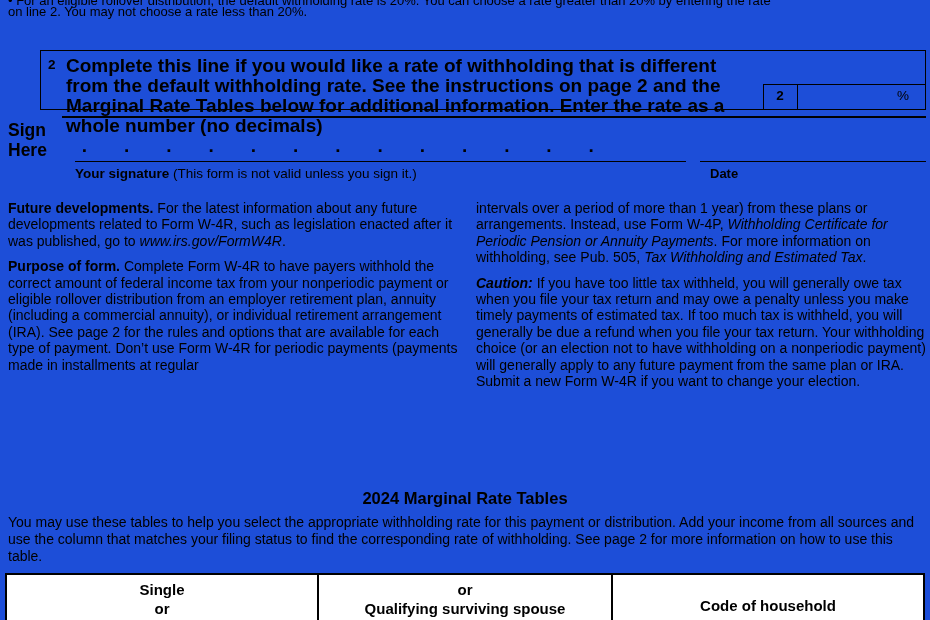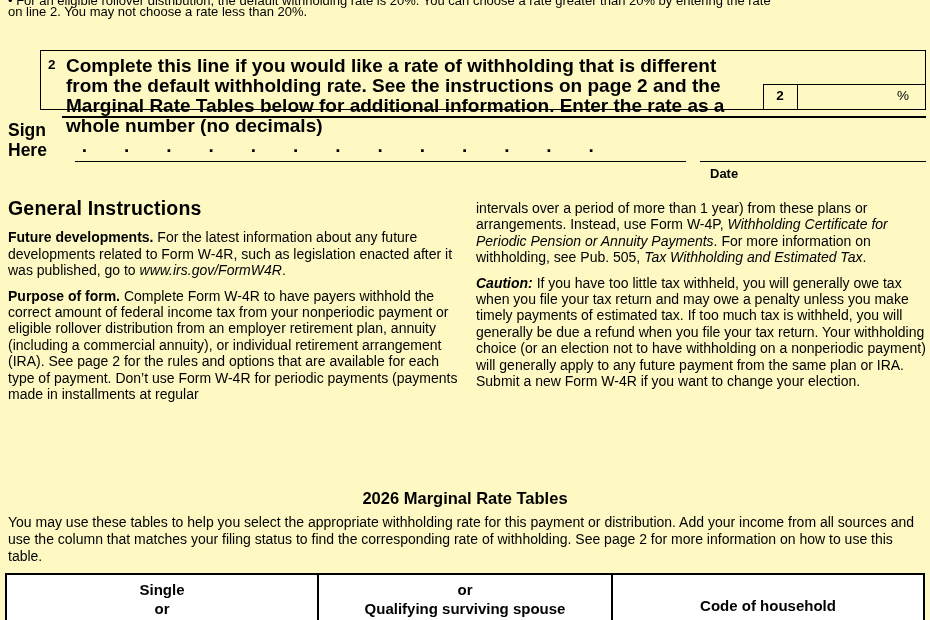--- a/index.html
+++ b/index.html
@@ -1,18 +1,18 @@
 <!DOCTYPE html>
 <html><head>
 <meta charset="utf-8">
 <style>
   * { margin:0; padding:0; box-sizing:border-box; }
   html,body { width:930px; height:620px; }
   body { background:#fff; color:#000; font-family:"Liberation Sans", sans-serif; }
-  .page { position:relative; width:930px; height:620px; overflow:hidden; background:#fef9c3; }
+  .page { position:relative; width:930px; height:620px; overflow:hidden; background:#1d4ed8; }
 
   
   .intro-l1 { position:absolute; left:8px; top:-7px; font-size:13px; white-space:nowrap; }
   .intro-l2 { position:absolute; left:8px; top:4px; font-size:13px; }
   .intro-see { position:absolute; left:8px; top:26px; font-size:13px; }
 
   
   .line2-box { position:absolute; left:40px; top:50px; width:886px; height:60px; border:1.8px solid #000; }
   .line2-num { position:absolute; left:7px; top:6px; font-weight:700; font-size:13.5px; }
   .line2-desc { position:absolute; left:25px; top:5px; width:692px; font-size:19px; line-height:20px;font-weight:bold; }
@@ -66,37 +66,37 @@
     <div class="entry-num">2</div>
     <div class="entry-pct"><span>%</span></div>
   </div>
 
   <div class="sign-topline"></div>
   <div class="sign-here">
     <div>Sign</div>
     <div>Here</div>
   </div>
   <div class="sig-line"></div>
+  <div class="sig-label"><b>Your signature</b><span> (This form is not valid unless you sign it.)</span></div>
   <div class="date-line"></div>
   <div class="date-label">Date</div>
 
   <div class="instructions">
     <div class="col">
-      <div class="gi-title">General Instructions</div>
       <p><b>Future developments.</b><span> For the latest information about any future developments related to Form W-4R, such as legislation enacted after it was published, go to </span><i>www.irs.gov/FormW4R</i><span>.</span></p>
       <p><b>Purpose of form.</b><span> Complete Form W-4R to have payers withhold the correct amount of federal income tax from your nonperiodic payment or eligible rollover distribution from an employer retirement plan, annuity (including a commercial annuity), or individual retirement arrangement (IRA). See page 2 for the rules and options that are available for each type of payment. Don’t use Form W-4R for periodic payments (payments made in installments at regular</span></p>
     </div>
     <div class="col">
       <p><span>intervals over a period of more than 1 year) from these plans or arrangements. Instead, use Form W-4P, </span><i>Withholding Certificate for Periodic Pension or Annuity Payments</i><span>. For more information on withholding, see Pub. 505, </span><i>Tax Withholding and Estimated Tax</i><span>.</span></p>
       <p><b class="bi">Caution:</b><span> If you have too little tax withheld, you will generally owe tax when you file your tax return and may owe a penalty unless you make timely payments of estimated tax. If too much tax is withheld, you will generally be due a refund when you file your tax return. Your withholding choice (or an election not to have withholding on a nonperiodic payment) will generally apply to any future payment from the same plan or IRA. Submit a new Form W-4R if you want to change your election.</span></p>
     </div>
   </div>
 
   <div class="rate-tables">
-    <div class="rt-title">2026 Marginal Rate Tables</div>
+    <div class="rt-title">2024 Marginal Rate Tables</div>
     <p class="rt-intro">You may use these tables to help you select the appropriate withholding rate for this payment or distribution. Add your income from all sources and use the column that matches your filing status to find the corresponding rate of withholding. See page 2 for more information on how to use this table.</p>
     <div class="rt-table">
       <div class="rt-cell c1">
         <div>Single</div>
         <div>or</div>
         <div>Married filing separately</div>
       </div>
       <div class="rt-cell c2">
         <div>or</div>
         <div>Qualifying surviving spouse</div>

